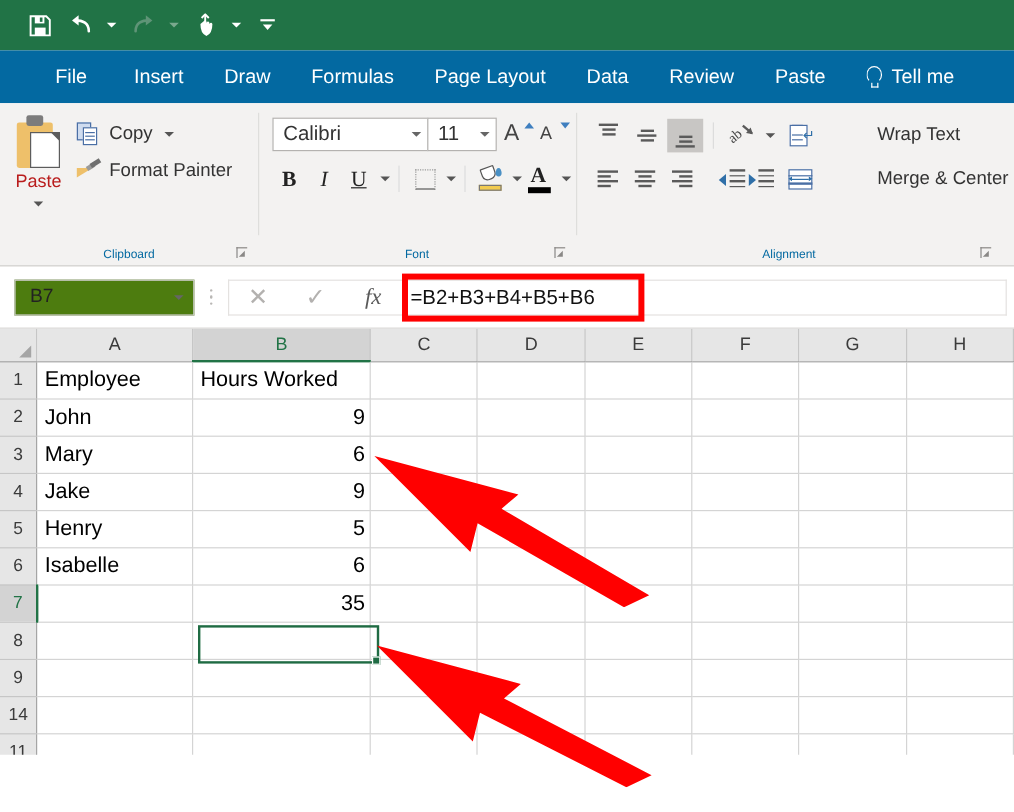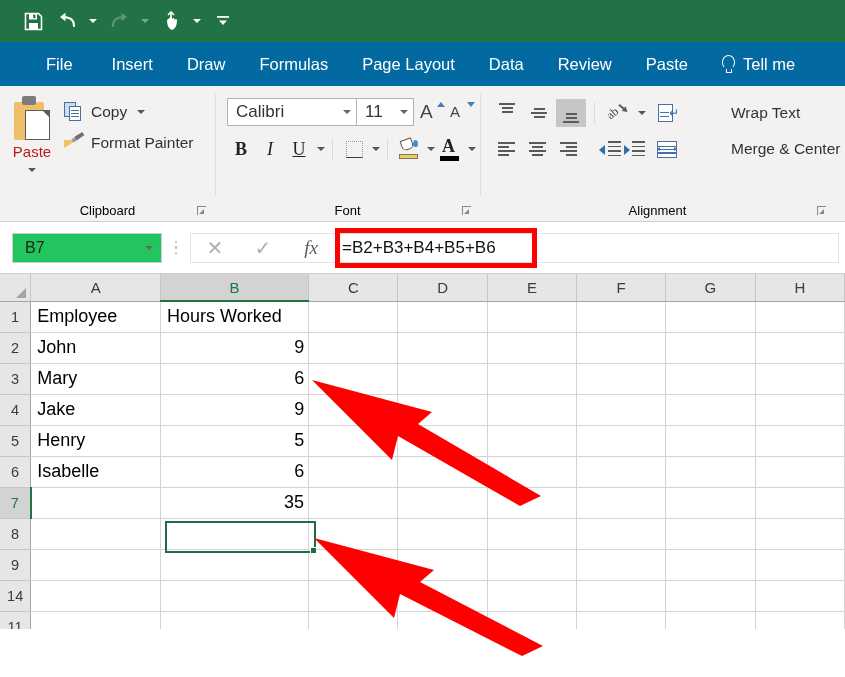--- a/index.html
+++ b/index.html
@@ -67,21 +67,21 @@
     border-bottom: 1px solid #d2d0ce;
     display: flex; position: relative;
   }
   .rgroup { position: relative; height: 136px; padding: 6px 0 0 0; }
   .rgroup + .rgroup::before {
     content: ""; position: absolute; left: 0; top: 8px; bottom: 26px;
     width: 1px; background: #dededc;
   }
   .glabel {
     position: absolute; bottom: 4px; left: 0; right: 0; text-align: center;
-    font-size: 13px; color: #000000;
+    font-size: 10px; color: #0369a1;
   }
   .dlg {
     position: absolute; bottom: 6px; right: 8px; width: 10px; height: 10px;
   }
   .dlg::before {
     content: ""; position: absolute; left: 0; top: 0; width: 8px; height: 8px;
     border-left: 1px solid #8a8886; border-top: 1px solid #8a8886;
   }
   .dlg::after {
     content: ""; position: absolute; left: 2px; top: 3px; width: 0; height: 0;
@@ -312,21 +312,21 @@
   .merge-ico .arrow::before { left: -3px; border-right: 3.5px solid #2f6fa8; }
   .merge-ico .arrow::after { right: -3px; border-left: 3.5px solid #2f6fa8; }
 
   
   .fbar {
     height: 52px; background: #ffffff; display: flex; align-items: center;
     border-bottom: 1px solid #d2d0ce; padding: 0 6px;
   }
   .namebox {
     width: 150px; height: 30px; margin-left: 6px; border: 1px solid #d0cece;
-    background: #22c55e; display: flex; align-items: center;
+    background: #4d7c0f; display: flex; align-items: center;
     justify-content: space-between; padding: 0 8px 0 12px;
     font-size: 16px; color: #222;
   }
   .nb-caret {
     width: 0; height: 0; border-left: 4.5px solid transparent;
     border-right: 4.5px solid transparent; border-top: 4.5px solid #666;
   }
   .grip {
     width: 20px; height: 30px; display: flex; flex-direction: column;
     align-items: center; justify-content: center; gap: 3px; margin: 0 4px;

